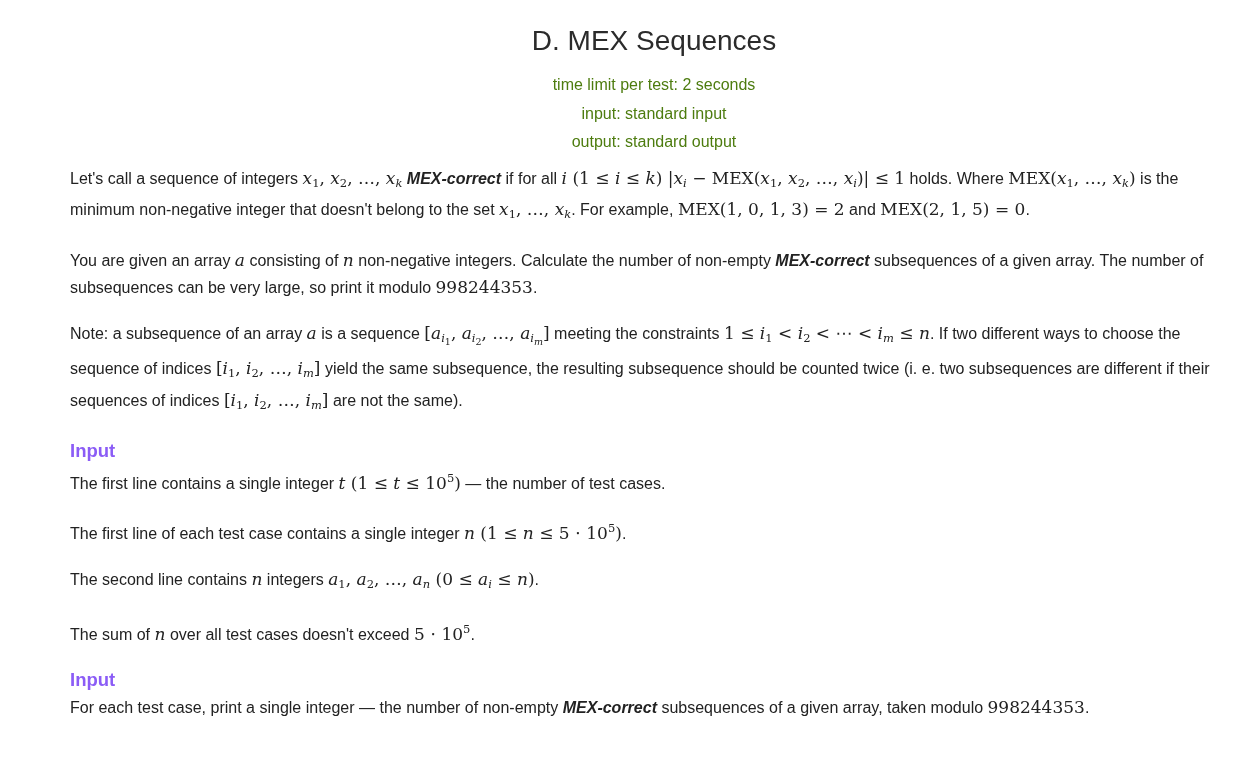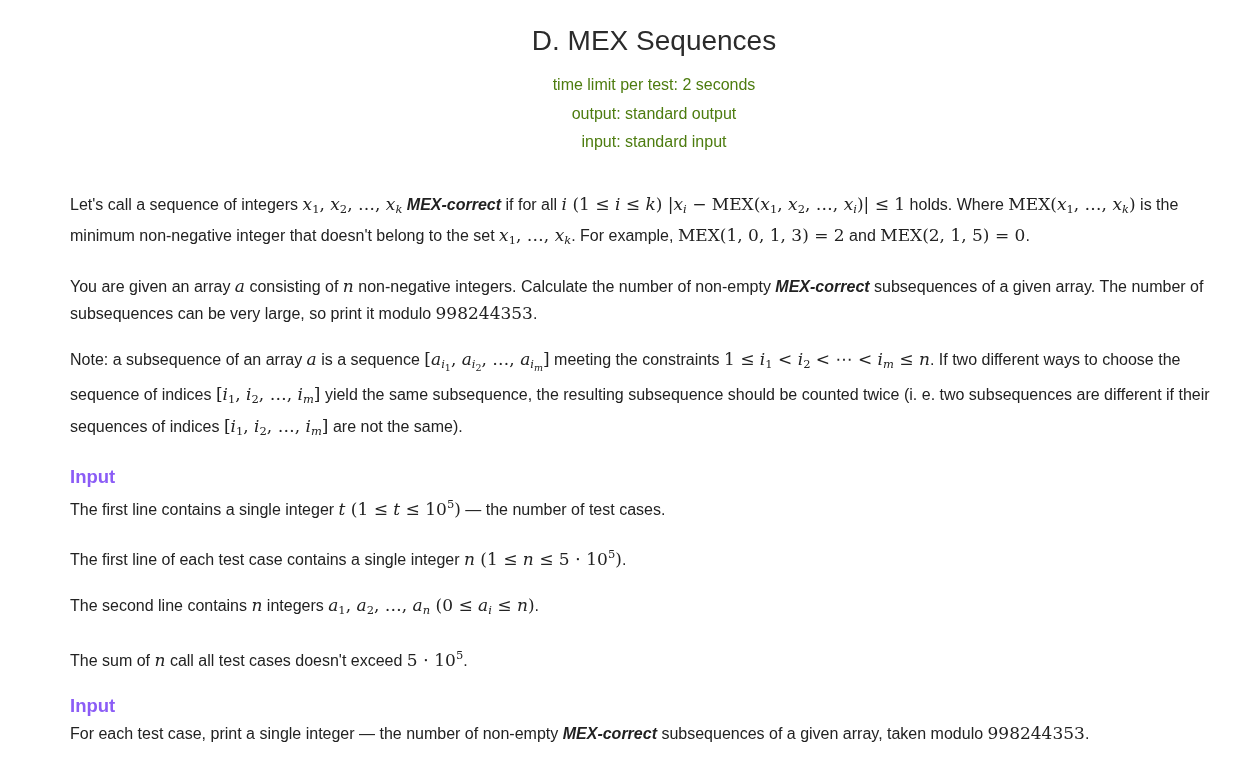--- a/index.html
+++ b/index.html
@@ -8,21 +8,21 @@
     width: 1250px;
     height: 784px;
     overflow: hidden;
     background: #ffffff;
     font-family: "Liberation Sans", "DejaVu Sans", sans-serif;
     font-size: 16px;
     line-height: 27px;
     color: #222222;
     padding: 24px 12px 0 70px;
   }
-  .header { text-align: center; margin-bottom: 34px; }
+  .header { text-align: center; margin-bottom: 8px; }
   .title {
     font-size: 28px;
     line-height: 34px;
     font-weight: 400;
     color: #2b2b2b;
     margin: 0 0 13px 0;
   }
   .meta-line { line-height: 28.5px; color: #4d7c0f; }
 
   p.para { margin: 0 0 19px 0; }
@@ -47,37 +47,37 @@
 </style>
 </head>
 <body>
 
 <div class="page">
 
   <div class="header">
     <div class="title">D. MEX Sequences</div>
     <div class="meta">
       <div class="meta-line">time limit per test: 2 seconds</div>
+      <div class="meta-line">input: standard input</div>
       <div class="meta-line">output: standard output</div>
-      <div class="meta-line">input: standard input</div>
     </div>
   </div>
 
   <div class="statement">
     <p class="para"><span class="seg-t">Let's call a sequence of integers </span><span class="seg-v">x</span><span class="seg-ms">1</span><span class="seg-m">, </span><span class="seg-v">x</span><span class="seg-ms">2</span><span class="seg-m">, …, </span><span class="seg-v">x</span><span class="seg-vs">k</span><span class="seg-t"> </span><span class="seg-i">MEX-correct</span><span class="seg-t"> if for all </span><span class="seg-v">i</span><span class="seg-m"> (1 ≤ </span><span class="seg-v">i</span><span class="seg-m"> ≤ </span><span class="seg-v">k</span><span class="seg-m">) |</span><span class="seg-v">x</span><span class="seg-vs">i</span><span class="seg-m"> − MEX(</span><span class="seg-v">x</span><span class="seg-ms">1</span><span class="seg-m">, </span><span class="seg-v">x</span><span class="seg-ms">2</span><span class="seg-m">, …, </span><span class="seg-v">x</span><span class="seg-vs">i</span><span class="seg-m">)| ≤ 1</span><span class="seg-t"> holds. Where </span><span class="seg-m">MEX(</span><span class="seg-v">x</span><span class="seg-ms">1</span><span class="seg-m">, …, </span><span class="seg-v">x</span><span class="seg-vs">k</span><span class="seg-m">)</span><span class="seg-t"> is the minimum non-negative integer that doesn't belong to the set </span><span class="seg-v">x</span><span class="seg-ms">1</span><span class="seg-m">, …, </span><span class="seg-v">x</span><span class="seg-vs">k</span><span class="seg-t">. For example, </span><span class="seg-m">MEX(1, 0, 1, 3) = 2</span><span class="seg-t"> and </span><span class="seg-m">MEX(2, 1, 5) = 0</span><span class="seg-t">.</span></p>
     <p class="para"><span class="seg-t">You are given an array </span><span class="seg-v">a</span><span class="seg-t"> consisting of </span><span class="seg-v">n</span><span class="seg-t"> non-negative integers. Calculate the number of non-empty </span><span class="seg-i">MEX-correct</span><span class="seg-t"> subsequences of a given array. The number of subsequences can be very large, so print it modulo </span><span class="seg-m">998244353</span><span class="seg-t">.</span></p>
     <p class="para"><span class="seg-t">Note: a subsequence of an array </span><span class="seg-v">a</span><span class="seg-t"> is a sequence </span><span class="seg-m">[</span><span class="seg-v">a</span><span class="seg-vs">i</span><span class="seg-ms2">1</span><span class="seg-m">, </span><span class="seg-v">a</span><span class="seg-vs">i</span><span class="seg-ms2">2</span><span class="seg-m">, …, </span><span class="seg-v">a</span><span class="seg-vs">i</span><span class="seg-vs2">m</span><span class="seg-m">]</span><span class="seg-t"> meeting the constraints </span><span class="seg-m">1 ≤ </span><span class="seg-v">i</span><span class="seg-ms">1</span><span class="seg-m"> &lt; </span><span class="seg-v">i</span><span class="seg-ms">2</span><span class="seg-m"> &lt; ⋯ &lt; </span><span class="seg-v">i</span><span class="seg-vs">m</span><span class="seg-m"> ≤ </span><span class="seg-v">n</span><span class="seg-t">. If two different ways to choose the sequence of indices </span><span class="seg-m">[</span><span class="seg-v">i</span><span class="seg-ms">1</span><span class="seg-m">, </span><span class="seg-v">i</span><span class="seg-ms">2</span><span class="seg-m">, …, </span><span class="seg-v">i</span><span class="seg-vs">m</span><span class="seg-m">]</span><span class="seg-t"> yield the same subsequence, the resulting subsequence should be counted twice (i. e. two subsequences are different if their sequences of indices </span><span class="seg-m">[</span><span class="seg-v">i</span><span class="seg-ms">1</span><span class="seg-m">, </span><span class="seg-v">i</span><span class="seg-ms">2</span><span class="seg-m">, …, </span><span class="seg-v">i</span><span class="seg-vs">m</span><span class="seg-m">]</span><span class="seg-t"> are not the same).</span></p>
   </div>
 
   <div class="input-spec">
     <h2 class="section">Input</h2>
     <p class="para"><span class="seg-t">The first line contains a single integer </span><span class="seg-v">t</span><span class="seg-m"> (1 ≤ </span><span class="seg-v">t</span><span class="seg-m"> ≤ 10</span><span class="seg-sup">5</span><span class="seg-m">)</span><span class="seg-t"> — the number of test cases.</span></p>
     <p class="para"><span class="seg-t">The first line of each test case contains a single integer </span><span class="seg-v">n</span><span class="seg-m"> (1 ≤ </span><span class="seg-v">n</span><span class="seg-m"> ≤ 5 ⋅ 10</span><span class="seg-sup">5</span><span class="seg-m">)</span><span class="seg-t">.</span></p>
     <p class="para"><span class="seg-t">The second line contains </span><span class="seg-v">n</span><span class="seg-t"> integers </span><span class="seg-v">a</span><span class="seg-ms">1</span><span class="seg-m">, </span><span class="seg-v">a</span><span class="seg-ms">2</span><span class="seg-m">, …, </span><span class="seg-v">a</span><span class="seg-vs">n</span><span class="seg-m"> (0 ≤ </span><span class="seg-v">a</span><span class="seg-vs">i</span><span class="seg-m"> ≤ </span><span class="seg-v">n</span><span class="seg-m">)</span><span class="seg-t">.</span></p>
-    <p class="para"><span class="seg-t">The sum of </span><span class="seg-v">n</span><span class="seg-t"> call all test cases doesn't exceed </span><span class="seg-m">5 ⋅ 10</span><span class="seg-sup">5</span><span class="seg-t">.</span></p>
+    <p class="para"><span class="seg-t">The sum of </span><span class="seg-v">n</span><span class="seg-t"> over all test cases doesn't exceed </span><span class="seg-m">5 ⋅ 10</span><span class="seg-sup">5</span><span class="seg-t">.</span></p>
   </div>
 
   <div class="output-spec">
     <h2 class="section">Input</h2>
     <p class="para"><span class="seg-t">For each test case, print a single integer — the number of non-empty </span><span class="seg-i">MEX-correct</span><span class="seg-t"> subsequences of a given array, taken modulo </span><span class="seg-m">998244353</span><span class="seg-t">.</span></p>
   </div>
 
 </div>
 
 </body></html>

